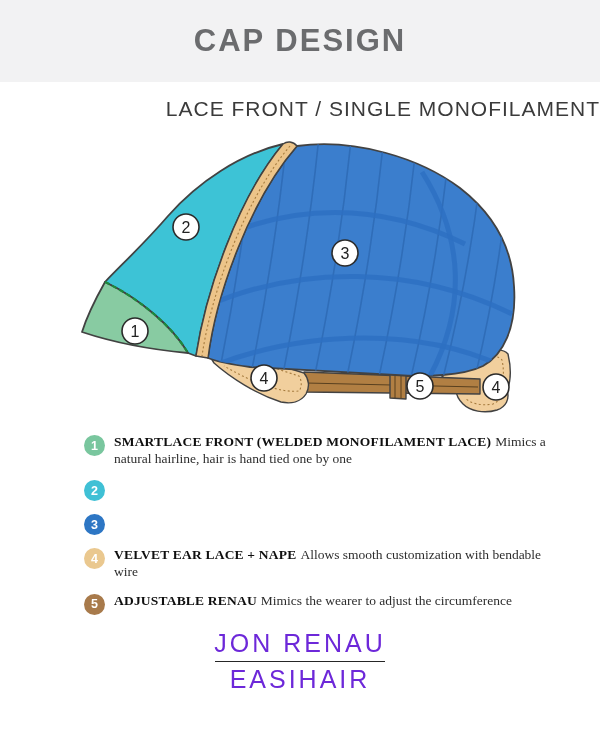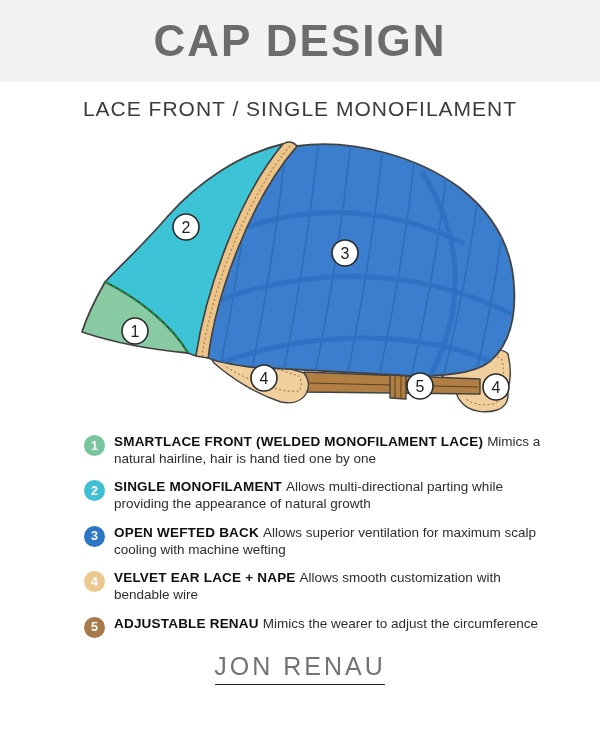--- a/index.html
+++ b/index.html
@@ -6,41 +6,41 @@
   body{
     width:600px;height:750px;background:#ffffff;overflow:hidden;
     font-family:"Liberation Sans", sans-serif;
     -webkit-font-smoothing:antialiased;
   }
   .header{
     height:82px;background:#f2f2f3;
     display:flex;align-items:center;justify-content:center;
   }
   .header h1{
-    margin:0;font-size:44px;font-weight:bold;color:#6b6c6e;letter-spacing:2px;
+    margin:0;font-size:31px;font-weight:bold;color:#6b6c6e;letter-spacing:2px;
   }
   .subtitle{
-    text-align:center;padding:15px 0 9px 0;
+    text-align:right;padding:15px 0 9px 0;
     font-size:21px;color:#3b3b3b;letter-spacing:1px;
   }
   .diagram-wrap{margin-top:6px;}
   svg{display:block;}
   .legend{margin:6px 0 0 84px;}
   .legend-item{display:flex;gap:9px;margin-bottom:12px;}
   .badge{
     width:21px;height:21px;border-radius:50%;flex:0 0 21px;
     color:#ffffff;font-size:12.5px;font-weight:bold;
     display:flex;align-items:center;justify-content:center;margin-top:1px;
   }
   .legend-text{
-    margin:0;width:440px;font-size:13.5px;line-height:1.24;color:#2d2d2d;
+    margin:0;width:440px;font-size:13.5px;line-height:1.24;color:#2d2d2d;font-family:Liberation Serif, serif;
   }
   .legend-text b{color:#0f0f0f;letter-spacing:0.2px;}
   .legend-text .desc{margin-left:4px;}
-  .footer{text-align:center;margin-top:14px;color:#737373;}
+  .footer{text-align:center;margin-top:14px;color:#6d28d9;}
   .brand{font-size:25px;letter-spacing:3px;line-height:1.15;}
   .divider{width:170px;border:none;border-top:1.6px solid #262626;margin:3px auto 3px auto;}
   .subbrand{font-size:25px;letter-spacing:3px;line-height:1.15;}
   .callout-circle{fill:#ffffff;stroke:#2b2b2b;stroke-width:1.6;}
   .callout-num{font-size:16px;fill:#222222;text-anchor:middle;}
   .weft-thin{fill:none;stroke-width:1.6;opacity:0.85;}
   .weft-thick{fill:none;stroke-width:5;opacity:0.8;}
   .stitch{fill:none;stroke-width:1.1;stroke-dasharray:2,2.4;}
   .outline-piece{stroke:#424242;stroke-width:1.8;stroke-linejoin:round;}
   .outline-tan{stroke:#424242;stroke-width:1.4;stroke-linejoin:round;}
@@ -125,32 +125,31 @@
 </svg>
 </div>
 
 <div class="legend">
   <div class="legend-item">
     <span class="badge" style="background-color: rgb(121, 198, 158);">1</span>
     <p class="legend-text"><b>SMARTLACE FRONT (WELDED MONOFILAMENT LACE)</b><span class="desc">Mimics a natural hairline, hair is hand tied one by one</span></p>
   </div>
   <div class="legend-item">
     <span class="badge" style="background-color: rgb(63, 192, 213);">2</span>
-    <p class="legend-text"><b>SINGLE MONOFILAMENT</b><span class="desc">Allows multi-directional parting while providing the appearance of natural growth</span></p>
   </div>
   <div class="legend-item">
     <span class="badge" style="background-color: rgb(45, 118, 196);">3</span>
-    <p class="legend-text"><b>OPEN WEFTED BACK</b><span class="desc">Allows superior ventilation for maximum scalp cooling  with machine wefting</span></p>
   </div>
   <div class="legend-item">
     <span class="badge" style="background-color: rgb(234, 200, 143);">4</span>
     <p class="legend-text"><b>VELVET EAR LACE + NAPE</b><span class="desc">Allows smooth customization with bendable wire</span></p>
   </div>
   <div class="legend-item">
     <span class="badge" style="background-color: rgb(168, 122, 75);">5</span>
     <p class="legend-text"><b>ADJUSTABLE RENAU</b><span class="desc">Mimics the wearer to adjust the circumference</span></p>
   </div>
 </div>
 
 <div class="footer">
   <div class="brand">JON RENAU</div>
   <hr class="divider">
+  <div class="subbrand">EASIHAIR</div>
 </div>
 
 </body></html>

